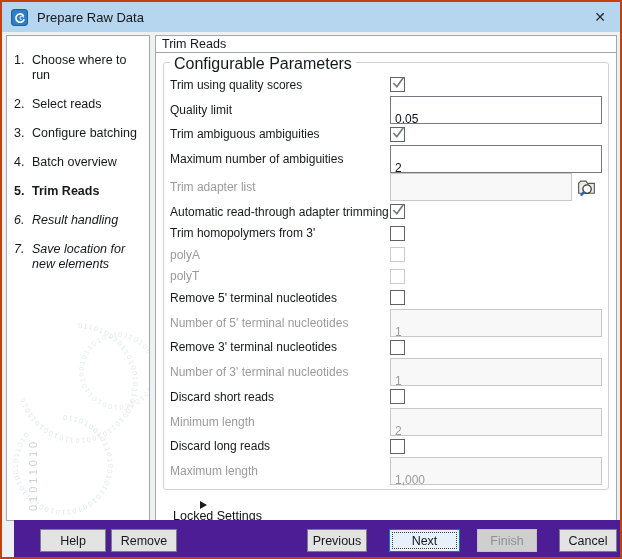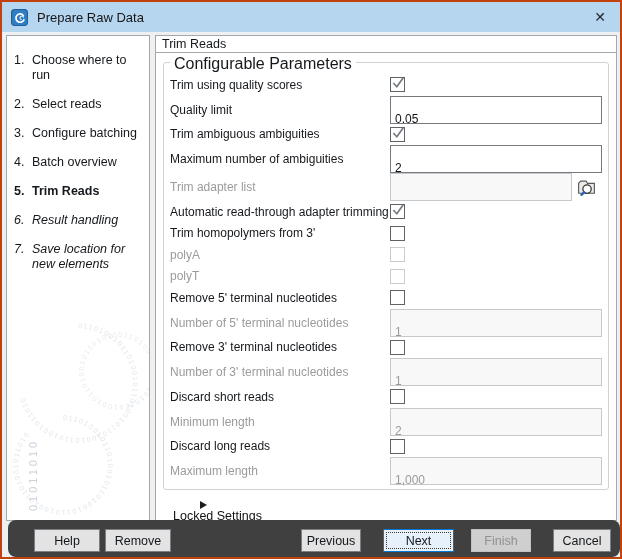--- a/index.html
+++ b/index.html
@@ -48,21 +48,21 @@
   .field{height:20px;border:1px solid #767a7e;background:#fff;flex:1;
     font-size:12px;line-height:18px;padding:13px 4px;color:#101114;}
   .field.disabled{border-color:#c6c9cc;background:#f8f8f8;color:#9b9b9b;}
   .field.short{flex:none;width:182px;}
   .browse{width:21px;height:21px;margin-left:4px;flex:none;display:flex;}
   .locked{position:absolute;left:17px;top:447px;display:flex;align-items:center;
     font-size:12.5px;color:#101114;flex-direction:column;}
   .tri{width:0;height:0;border-left:7px solid #1c1c1c;border-top:4.5px solid transparent;
     border-bottom:4.5px solid transparent;margin-right:27px;}
   
-  .footer{position:absolute;left:6px;right:0;bottom:0;height:37px;background:#404040;border-radius:8px;}
+  .footer{position:absolute;left:12px;right:0;bottom:0;height:37px;background:#4c1d95;}
   .btn{position:absolute;top:9px;height:23px;background:#e3e3e3;border:1px solid #7a7e83;
     font-size:12.5px;color:#15181c;display:flex;align-items:center;justify-content:center;}
   .btn.focused{background:#e7f1fb;border:1px solid #0078d7;outline:1px dotted #3a3a3a;outline-offset:-4px;}
   .btn.disabled{background:#cfcfcf;border-color:#c2c2c2;color:#8e9092;}
   .btn-help{left:26px;width:66px;}
   .btn-reset{left:97px;width:66px;}
   .btn-previous{left:293px;width:60px;}
   .btn-next{left:375px;width:71px;}
   .btn-finish{left:463px;width:60px;}
   .btn-cancel{left:545px;width:58px;}

